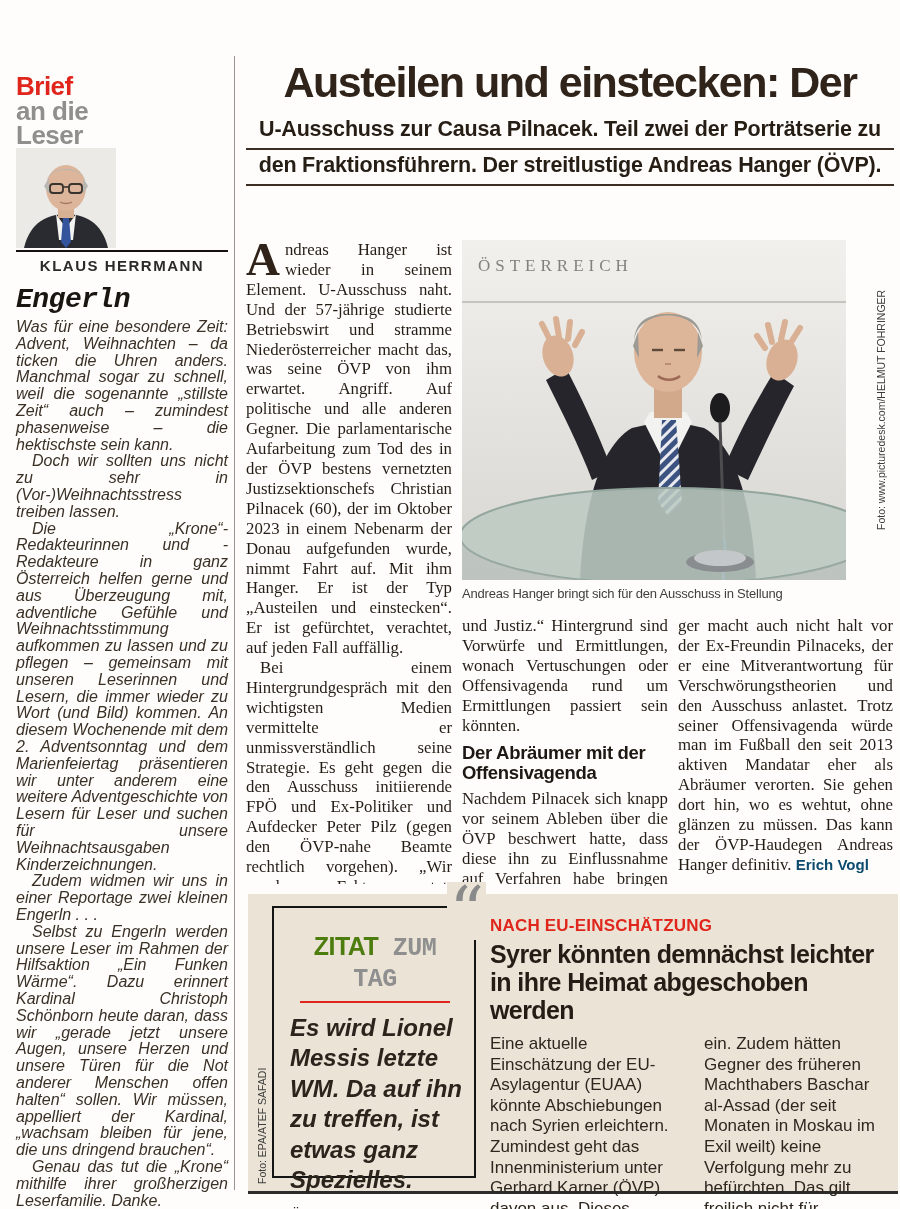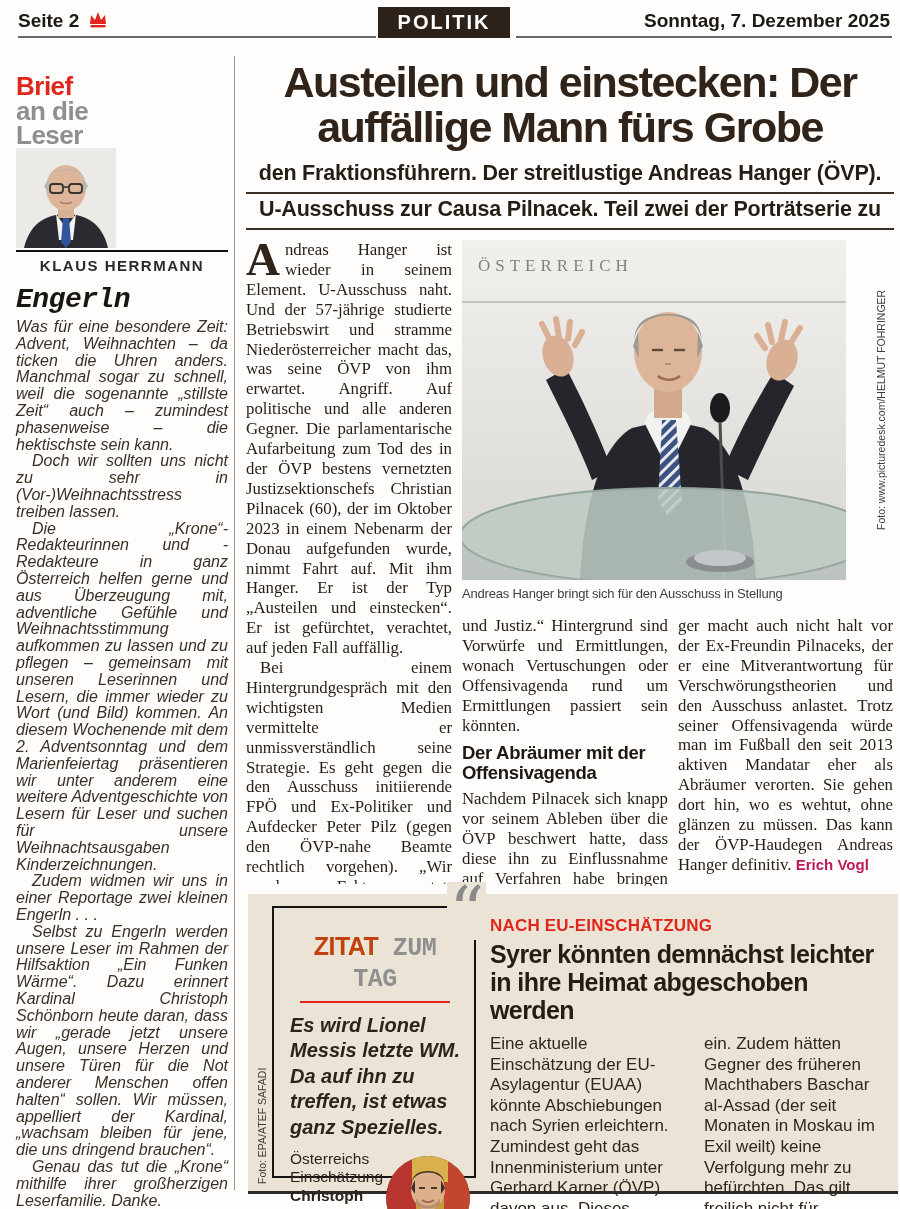--- a/index.html
+++ b/index.html
@@ -45,21 +45,21 @@
   .serifcol { position:absolute; font-family:"Liberation Serif", serif; font-size:16.8px;
               line-height:19.9px; text-align:justify; color:#241d16; overflow:hidden; }
   .serifcol p + p { text-indent:14px; }
   .col1 { left:246px; top:240px; width:206px; height:644px; }
   .col2 { left:462px; top:616px; width:206px; height:270px; }
   .col3 { left:678px; top:616px; width:215px; height:278px; overflow:visible; }
   .dropcap { float:left; font-size:47px; line-height:38px; font-weight:bold; color:#30231a;
              padding-right:5px; font-family:"Liberation Serif", serif; }
   .col-subhead { font-family:Liberation Sans, sans-serif; font-size:18.5px; font-weight:bold;
                  line-height:1.08; color:#1d1813; text-align:left; margin:8px 0 6px; letter-spacing:-0.3px; }
-  .byline { font-family:"Liberation Sans", sans-serif; font-weight:bold; font-size:15px; color:#be185d; }
+  .byline { font-family:"Liberation Sans", sans-serif; font-weight:bold; font-size:15px; color:#0c4a6e; }
 
   
   .photo-wrap { position:absolute; left:462px; top:240px; width:431px; height:340px; }
   .photo-area { position:absolute; left:0; top:0; width:384px; height:340px; overflow:hidden; }
   .photo-overlay-text { position:absolute; left:16px; top:16px; font-family:"Liberation Serif", serif;
                         font-size:17px; letter-spacing:5px; color:#83817c; }
   .photo-credit { position:absolute; right:0px; top:0; width:18px; height:340px;
                   writing-mode:vertical-rl; transform:rotate(180deg);
                   font-size:10.5px; color:#3c3c3c; text-align:center; background:#fefdfb; }
   .photo-caption { position:absolute; left:462px; top:586px; width:431px; font-size:13px;
@@ -68,54 +68,43 @@
   
   .bottom-section { position:absolute; left:248px; top:894px; width:650px; height:300px;
                     background:#ebe4d6; border-bottom:3px solid #2c2c2c; }
   .quote-credit { position:absolute; left:8px; top:40px; height:250px; writing-mode:vertical-rl;
                   transform:rotate(180deg); font-size:10.5px; color:#3c3c3c; }
   .quote-box { position:absolute; left:24px; top:12px; width:204px; height:272px;
                border:2px solid #141414; padding:24px 10px 8px 12px; }
   .quote-mark { position:absolute; top:-26px; right:-12px; font-family:"DejaVu Serif", serif;
                 font-size:68px; line-height:58px; color:#8a8a8a; background:#ebe4d6; padding:0 2px; }
   .quote-title { text-align:center; font-size:25px; font-weight:bold; letter-spacing:-0.5px; }
-  .qt-red { color:#c2410c;margin-top:13px; } .qt-gray { color:#8f8f8f;font-family:Liberation Mono, monospace; }
+  .qt-red { color:#4d7c0f;margin-top:13px; } .qt-gray { color:#8f8f8f;font-family:Liberation Mono, monospace; }
   .quote-underline { width:150px; height:2px; background:#e0261c; margin:7px auto 10px; }
-  .quote-text { font-size:20px; font-weight:bold; font-style:italic; line-height:1.27;
+  .quote-text { font-size:24px; font-weight:bold; font-style:italic; line-height:1.27;
                 color:#2b241c; padding-left:4px; }
   .quote-attrib { display:flex; margin-top:10px; padding-left:4px; }
   .attrib-text { font-size:15.5px; line-height:1.18; color:#2b241c; width:104px; }
   .attrib-name { font-weight:bold; }
   .attrib-photo { width:84px; height:84px; border-radius:50%; overflow:hidden; flex-shrink:0; margin-top:6px; }
 
   
   .eu-story { position:absolute; left:242px; top:22px; width:396px; }
   .eu-kicker { color:#e0261c; font-weight:bold; font-size:17px; letter-spacing:0.2px; }
   .eu-headline { font-size:25px; font-weight:bold; line-height:1.12; letter-spacing:-0.6px;
                  color:#241d15; margin-top:4px; }
   .eu-cols { display:flex; gap:14px; margin-top:10px; }
   .eu-col { font-size:17px; line-height:20.6px; color:#2e2720; }
   .eu-col-1 { width:200px; } .eu-col-2 { width:182px; }
 </style>
 </head>
 <body>
 
 <div id="page">
 
-  <div class="topbar">
-    <div class="page-label">Seite 2</div>
-    <svg class="crown" width="20" height="17" viewBox="0 0 20 17">
-      <path d="M2,13 L3,4 L7,9 L10,1 L13,9 L17,4 L18,13 Z" fill="#e0261c"></path>
-      <rect x="2.5" y="14" width="15" height="2.4" fill="#e0261c"></rect>
-    </svg>
-    <div class="rule-left"></div>
-    <div class="rule-right"></div>
-    <div class="section-badge">POLITIK</div>
-    <div class="date-label">Sonntag, 7. Dezember 2025</div>
-  </div>
 
   <div class="vert-divider"></div>
 
   <div class="leftcol">
     <div class="brief-head">
       <div class="brief-words">
         <div class="brief-red">Brief</div>
         <div class="brief-gray">an die</div>
         <div class="brief-gray">Leser</div>
       </div>
@@ -154,25 +143,24 @@
         <path d="M88,40 C94,36 102,34 108,36"></path>
       </g>
     </svg>
     
     
   </div>
 
   <div class="main-head">
     <div class="headline">
       <div>Austeilen und einstecken: Der</div>
-      <div>auffällige Mann fürs Grobe</div>
     </div>
     <div style="margin-top:9px;">
+      <span class="subhead-line">U-Ausschuss zur Causa Pilnacek. Teil zwei der Porträtserie zu</span>
       <span class="subhead-line">den Fraktionsführern. Der streitlustige Andreas Hanger (ÖVP).</span>
-      <span class="subhead-line">U-Ausschuss zur Causa Pilnacek. Teil zwei der Porträtserie zu</span>
     </div>
   </div>
 
   <div class="serifcol col1">
     <p><span class="dropcap">A</span><span>ndreas Hanger ist wieder in seinem Element. U-Ausschuss naht. Und der 57-jährige studierte Betriebswirt und stramme Niederösterreicher macht das, was seine ÖVP von ihm erwartet. Angriff. Auf politische und alle anderen Gegner. Die parlamentarische Aufarbeitung zum Tod des in der ÖVP bestens vernetzten Justizsektionschefs Christian Pilnacek (60), der im Oktober 2023 in einem Nebenarm der Donau aufgefunden wurde, nimmt Fahrt auf. Mit ihm Hanger. Er ist der Typ „Austeilen und einstecken“. Er ist gefürchtet, verachtet, auf jeden Fall auffällig.</span></p>
     <p>Bei einem Hintergrundgespräch mit den wichtigsten Medien vermittelte er unmissverständlich seine Strategie. Es geht gegen die den Ausschuss initiierende FPÖ und Ex-Politiker und Aufdecker Peter Pilz (gegen den ÖVP-nahe Beamte rechtlich vorgehen). „Wir werden Fakten statt Spekulationen liefern. Die FPÖ kommt mit absurden Verschwörungstheorien, schadet Polizei</p>
   </div>
 
   <div class="photo-wrap">
     <div class="photo-area">

